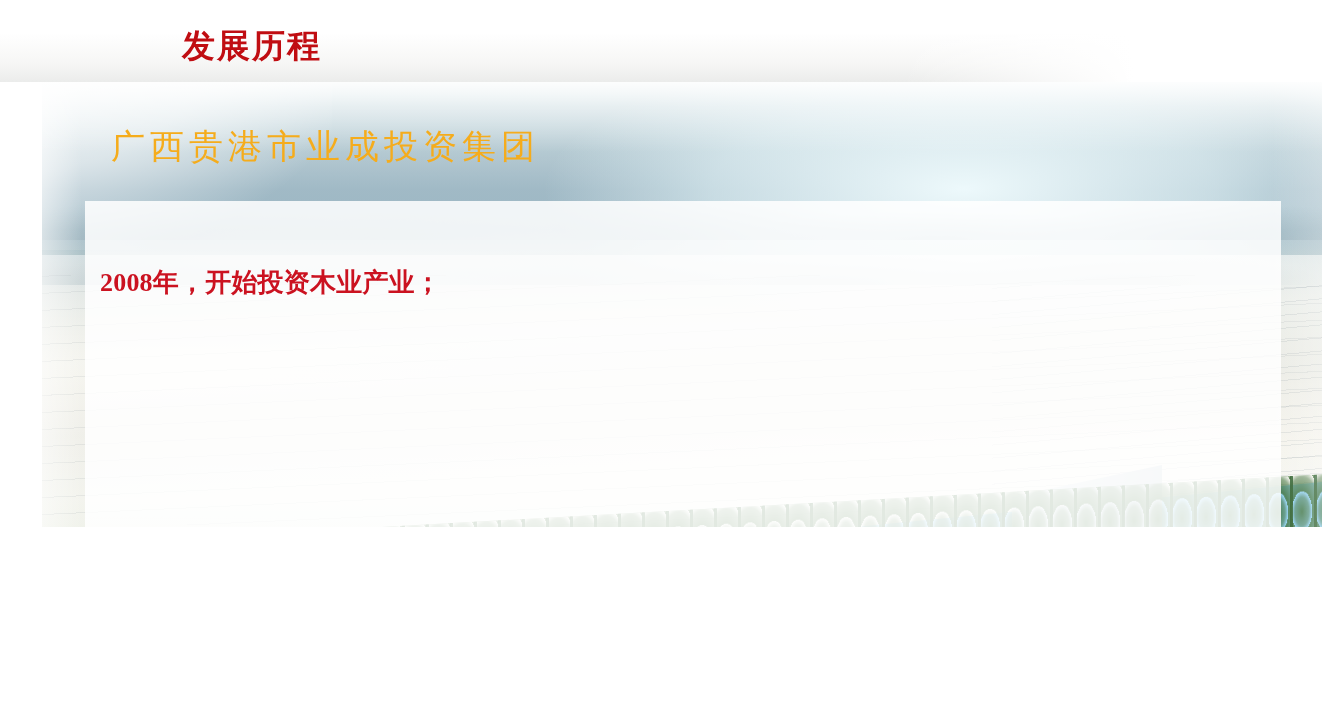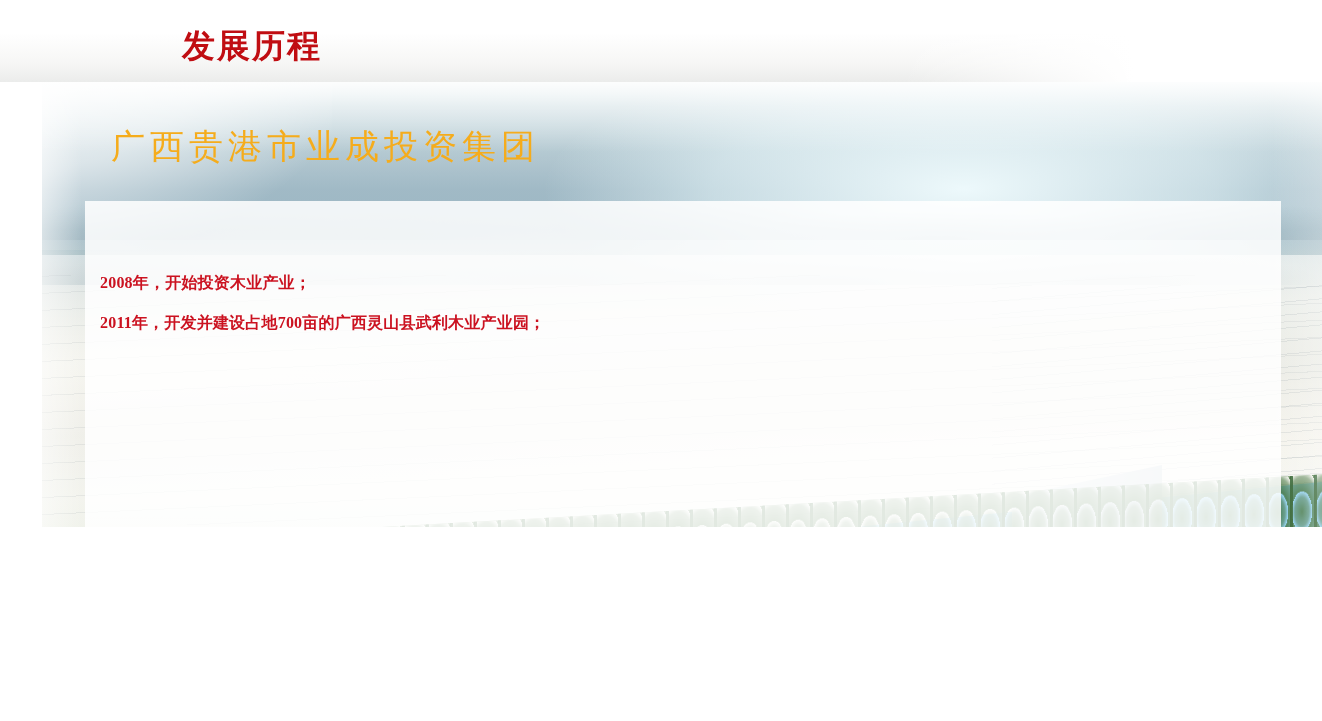--- a/index.html
+++ b/index.html
@@ -347,21 +347,21 @@
   }
 
   .timeline {
     position: absolute;
     left: 15px;
     top: 62px;
     right: 10px;
     z-index: 36;
   }
   .timeline-item {
-    font-size: 16px;
+    font-size: 26px;
     font-weight: bold;
     color: #cb1220;
     line-height: 40px;
     white-space: nowrap;
     font-family: "Liberation Serif", "DejaVu Serif", serif;
     letter-spacing: .2px;
   }
 </style>
 </head>
 <body>
@@ -391,17 +391,16 @@
   <div class="left-gutter"></div>
 
   <div class="header-band"></div>
   <div class="page-title">发展历程</div>
 
   <div class="subtitle">广西贵港市业成投资集团</div>
 
   <div class="content-panel">
     <div class="timeline">
       <div class="timeline-item">2008年，开始投资木业产业；</div>
-      <div class="timeline-item">2011年，开发并建设占地700亩的广西灵山县武利木业产业园；</div>
     </div>
   </div>
 
 </div>
 
 </body></html>

